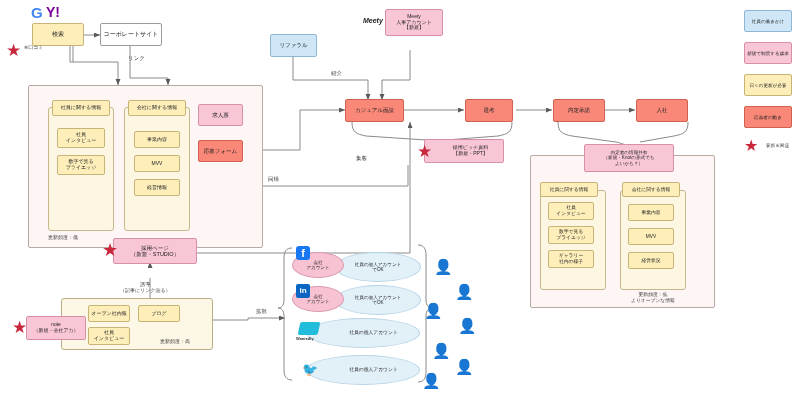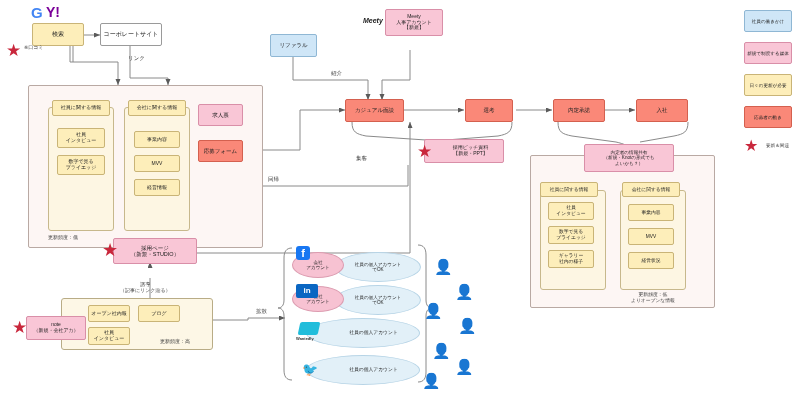--- a/index.html
+++ b/index.html
@@ -214,21 +214,21 @@
   <div class="node bubble" style="left:335px; top:252px; width:86px; height:30px; font-size:4.6px;">社員の個人アカウント
 でOK</div>
   <div class="node ellipse-pink" style="left:292px; top:252px; width:52px; height:26px; font-size:4.6px;">会社
 アカウント</div>
   <div class="gicon" style="left:296px; top:246px; width:14px; height:14px; background:#1877F2; border-radius:3px; color:#fff; font-size:11px; text-align:center; line-height:14px;">f</div>
 
   <div class="node bubble" style="left:335px; top:285px; width:86px; height:30px; font-size:4.6px;">社員の個人アカウント
 でOK</div>
   <div class="node ellipse-pink" style="left:292px; top:286px; width:52px; height:26px; font-size:4.6px;">会社
 アカウント</div>
-  <div class="gicon" style="left:296px; top:284px; width:22px; height:14px; background:#0A66C2; border-radius:2px; color:#fff; font-size:8px; text-align:center; line-height:14px;">in</div>
+  <div class="gicon" style="left:296px; top:284px; width:14px; height:14px; background:#0A66C2; border-radius:2px; color:#fff; font-size:8px; text-align:center; line-height:14px;">in</div>
 
   <div class="node bubble" style="left:306px; top:318px; width:114px; height:30px; font-size:4.8px; padding-left:22px;">社員の個人アカウント</div>
   <div class="gicon" style="left:299px; top:322px; width:20px; height:13px; background:#21bddb; border-radius:2px; transform:skewX(-12deg);"></div>
   <div class="lbl" style="left:296px; top:337px; font-size:4px; color:#333; font-weight:bold;">Wantedly</div>
 
   <div class="node bubble" style="left:306px; top:355px; width:114px; height:30px; font-size:4.8px; padding-left:22px;">社員の個人アカウント</div>
   <div class="gicon" style="left:302px; top:363px; font-size:13px; color:#1DA1F2;">🐦</div>
 
   <div class="person" style="left:434px; top:258px; font-size:15px;">👤</div>
   <div class="person" style="left:455px; top:283px; font-size:15px;">👤</div>

